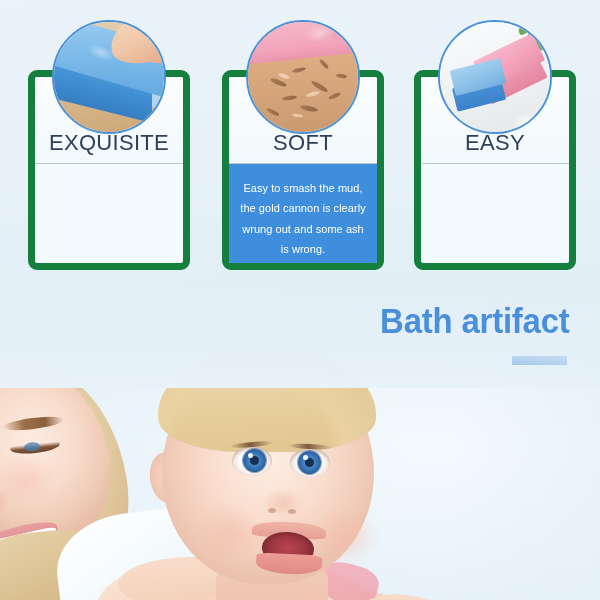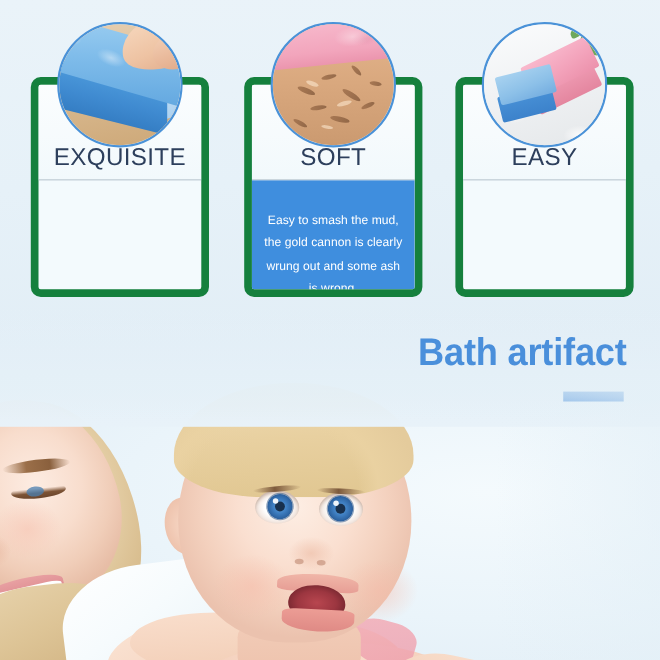--- a/index.html
+++ b/index.html
@@ -261,21 +261,21 @@
     display:flex;align-items:flex-start;justify-content:center;
   }
   .card-text{
     margin:0;padding:22px 11px 0;
     color:#ffffff;
     font-size:11px;
     line-height:1.86;
     text-align:center;
     letter-spacing:.05px;
   }
-  .card-text.tight{padding-top:27px;}
+  .card-text.tight{padding-top:14px;}
 
   
   .circle{
     position:absolute;top:-50px;left:50%;transform:translateX(-50%);
     width:110px;height:110px;border-radius:50%;
     border:2px solid #4a92d8;
     overflow:hidden;
     background:#dfe9f0;
     z-index:6;
   }

